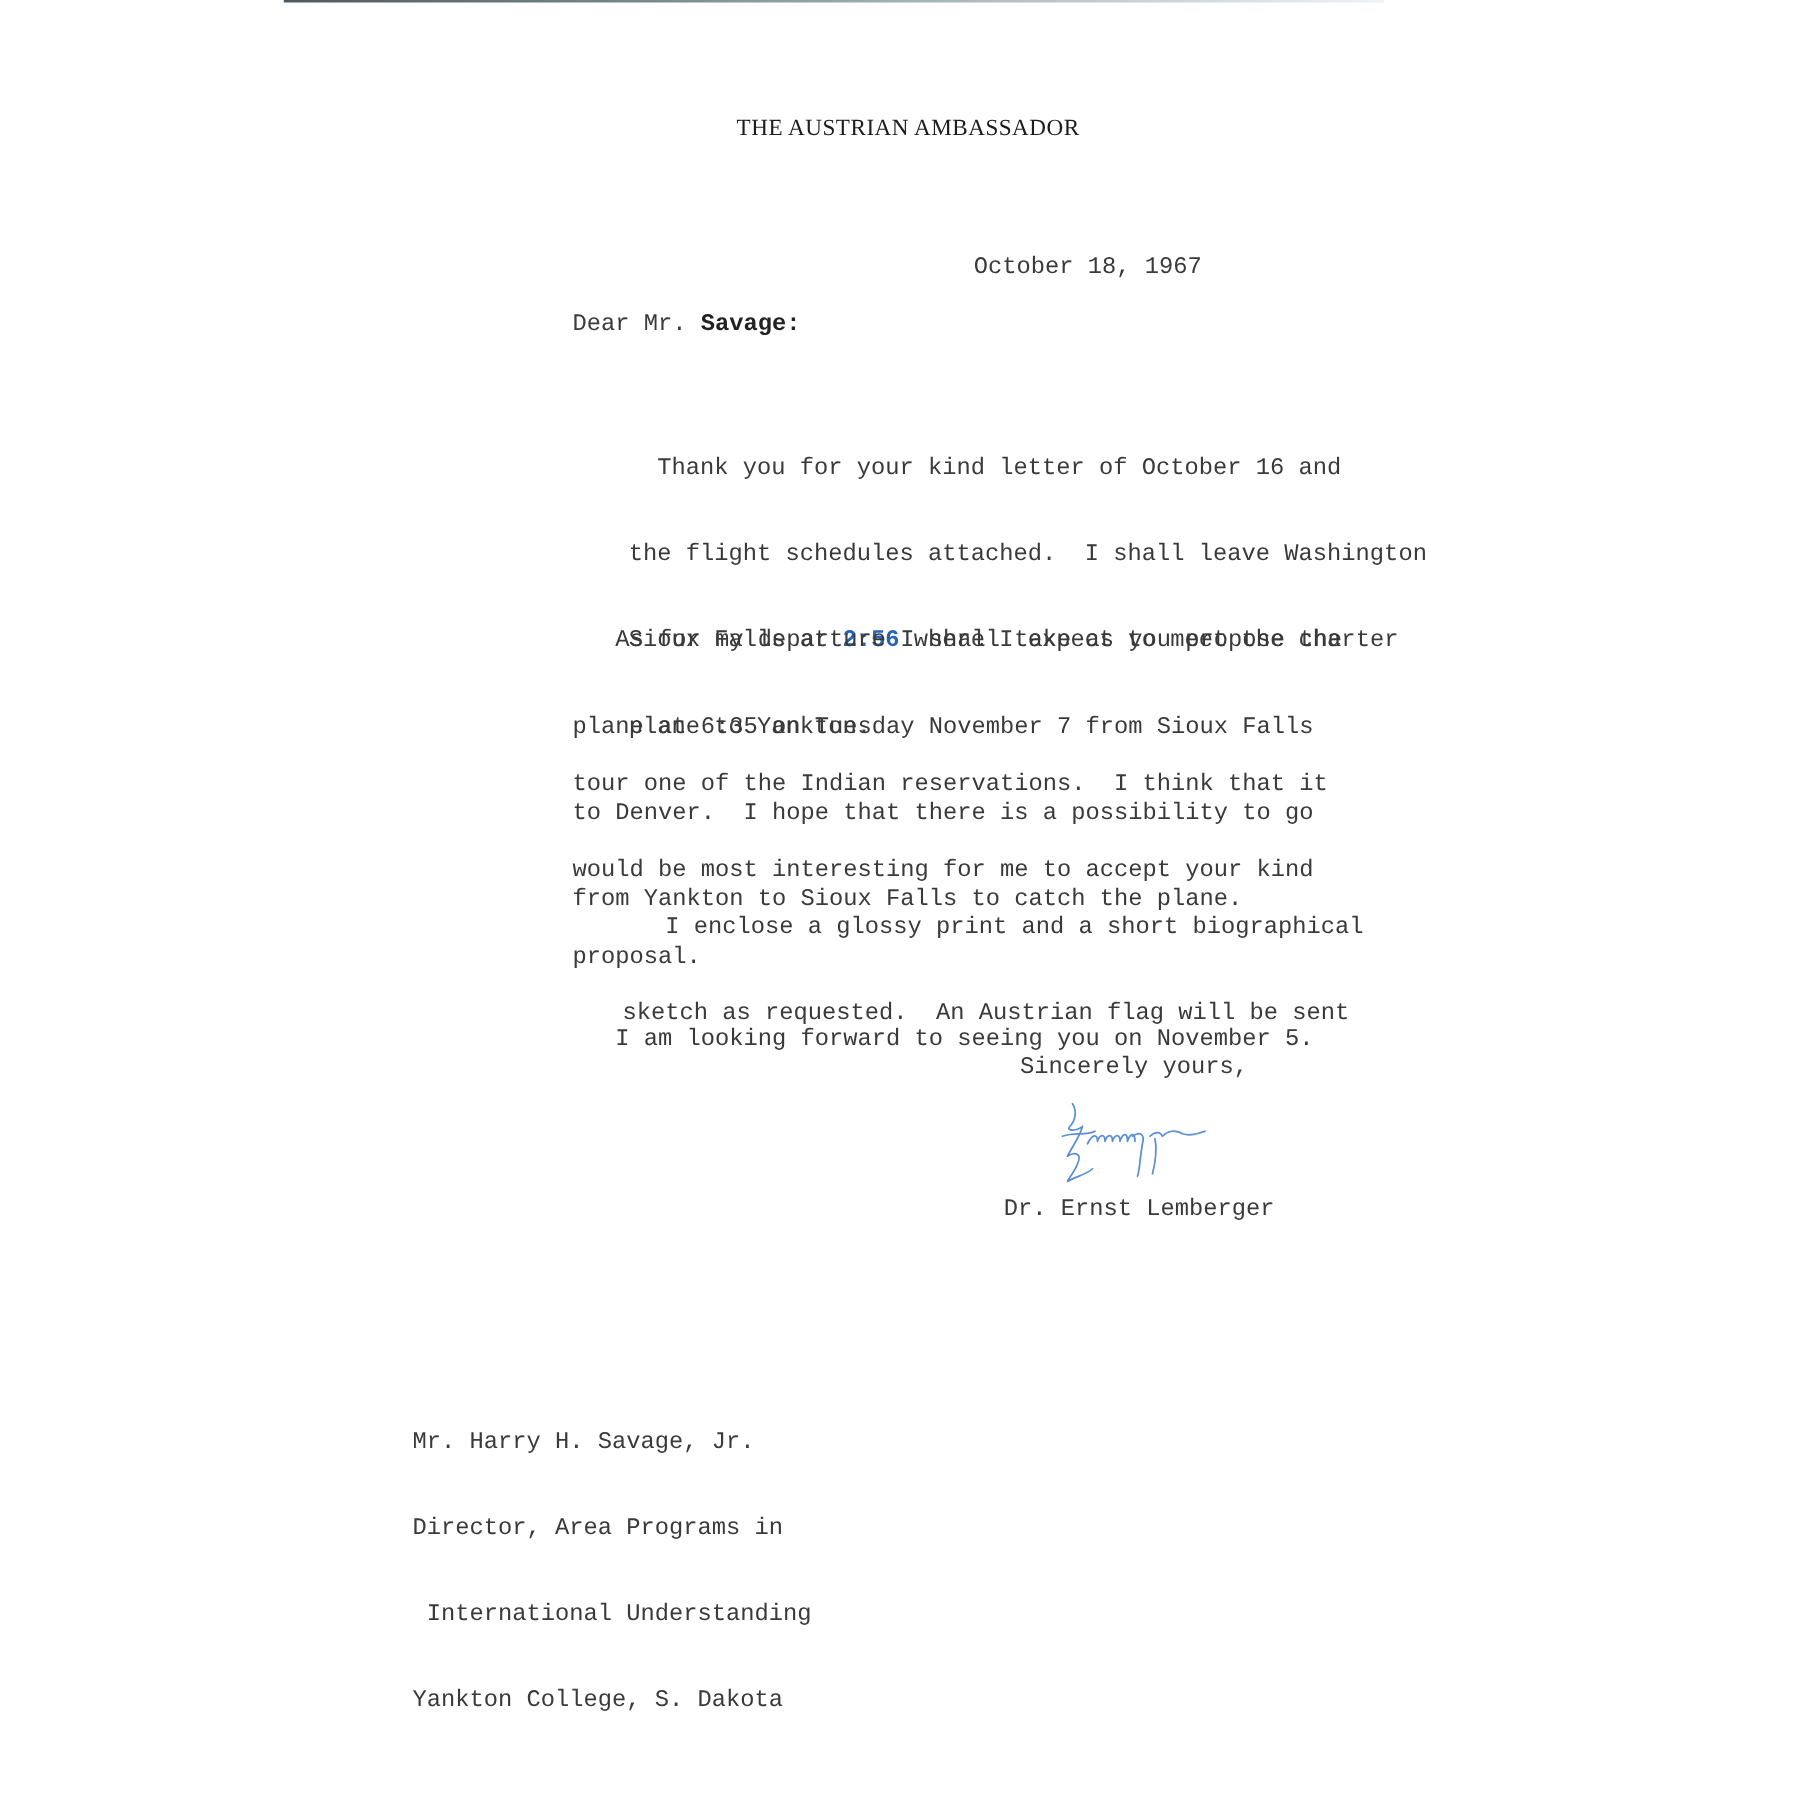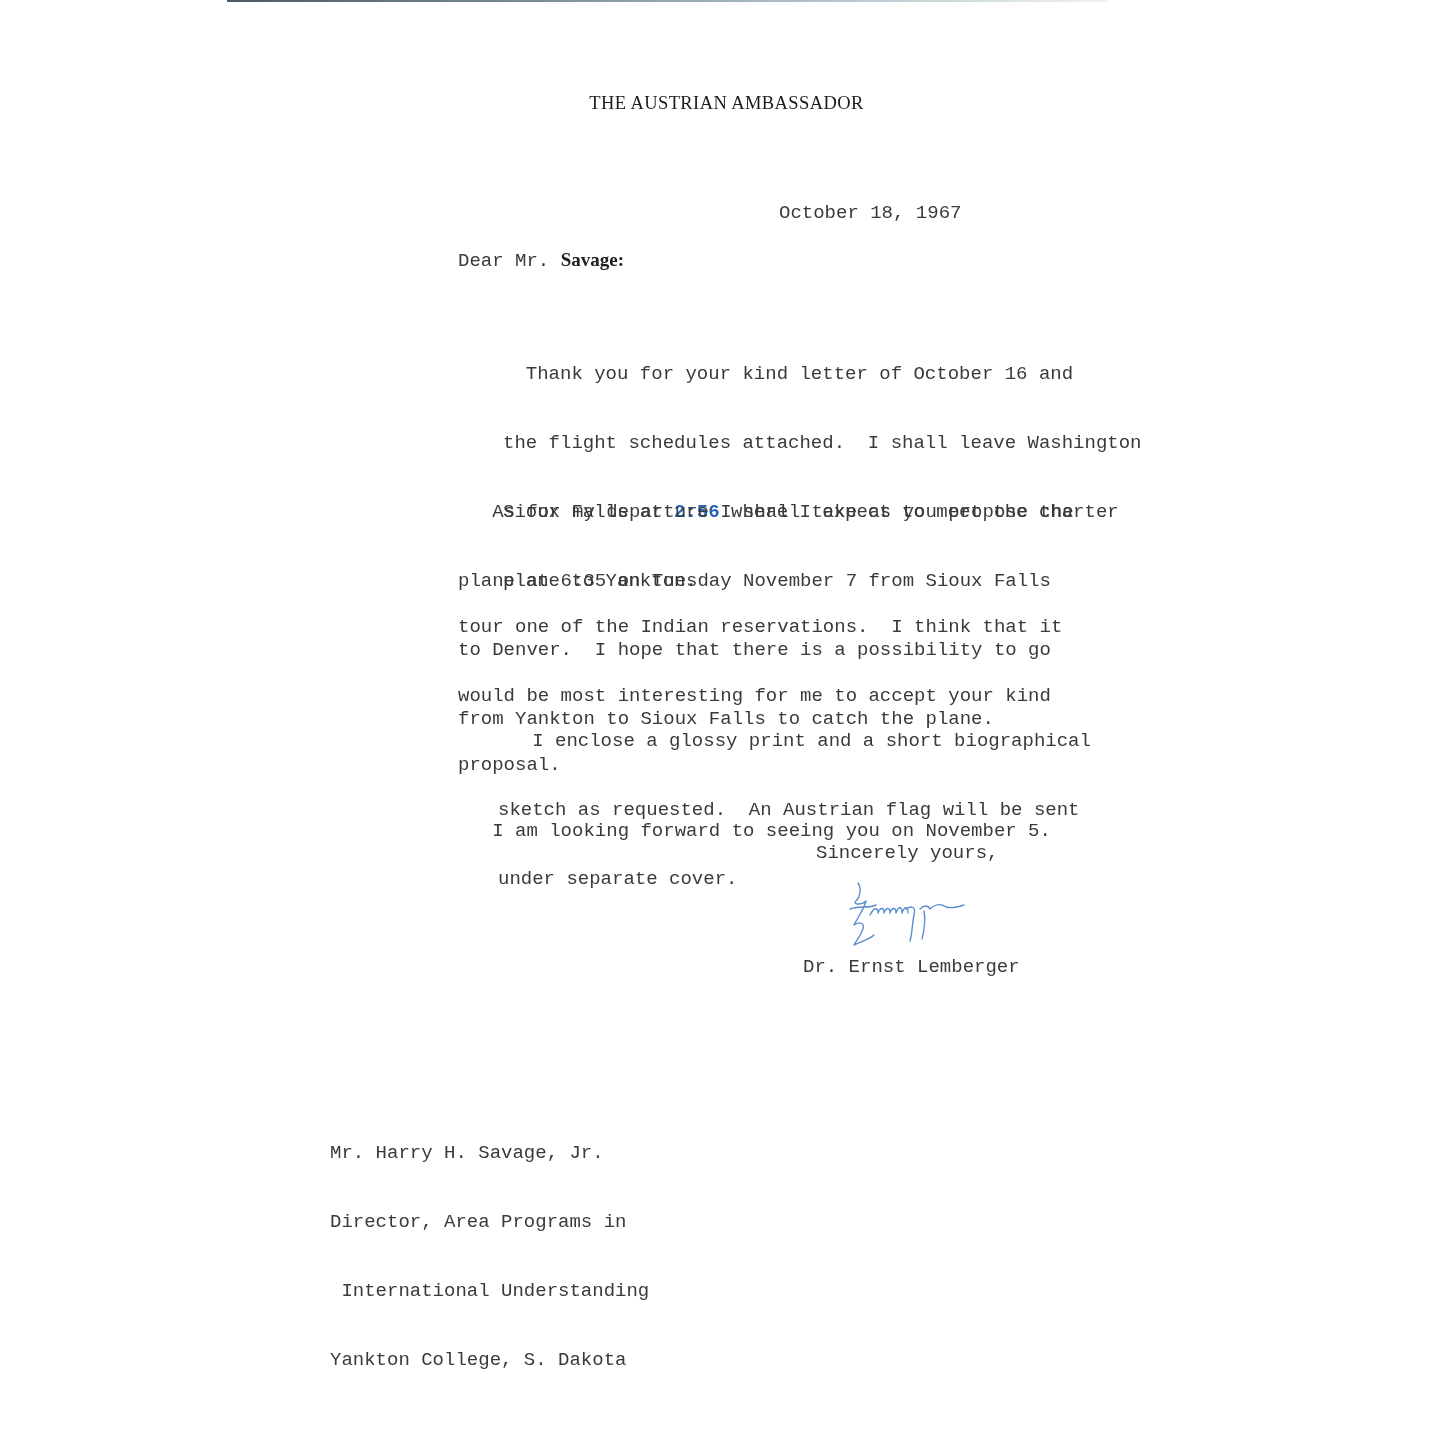--- a/index.html
+++ b/index.html
@@ -46,21 +46,20 @@
       margin-top: 36px;
     }
     .salutation {
       position: absolute;
       top: 248px;
       left: 458px;
     }
     .salutation .bold {
       color: #222;
       font-weight: bold;
-      font-family: Liberation Serif, serif;
     }
     .para {
       position: absolute;
       left: 458px;
     }
     .p1 { top: 317px; margin-left: 45px; }
     .p2 { top: 455px; }
     .p3 { top: 570px; }
     .p4 { top: 684px; margin-left: 40px; }
     .p5 { top: 774px; }
@@ -119,21 +118,20 @@
 
 <div class="typed para p3">
   <span class="line">tour one of the Indian reservations.  I think that it</span>
   <span class="line">would be most interesting for me to accept your kind</span>
   <span class="line">proposal.</span>
 </div>
 
 <div class="typed para p4">
   <span class="line">   I enclose a glossy print and a short biographical</span>
   <span class="line">sketch as requested.  An Austrian flag will be sent</span>
-  <span class="line">under separate cover.</span>
 </div>
 
 <div class="typed para p5">
   <span class="line">   I am looking forward to seeing you on November 5.</span>
 </div>
 
 <div class="typed closing">Sincerely yours,</div>
 
 <svg class="signature" viewBox="0 0 140 80" fill="none" stroke="#5b8fd1" stroke-width="1.4" stroke-linecap="round" stroke-linejoin="round">
   <path d="M18 8 C22 14 20 22 16 26 C12 30 22 30 26 26 C24 34 18 42 14 50 C20 46 26 48 22 56 C20 62 16 66 14 70 C22 66 30 64 34 60"></path>

